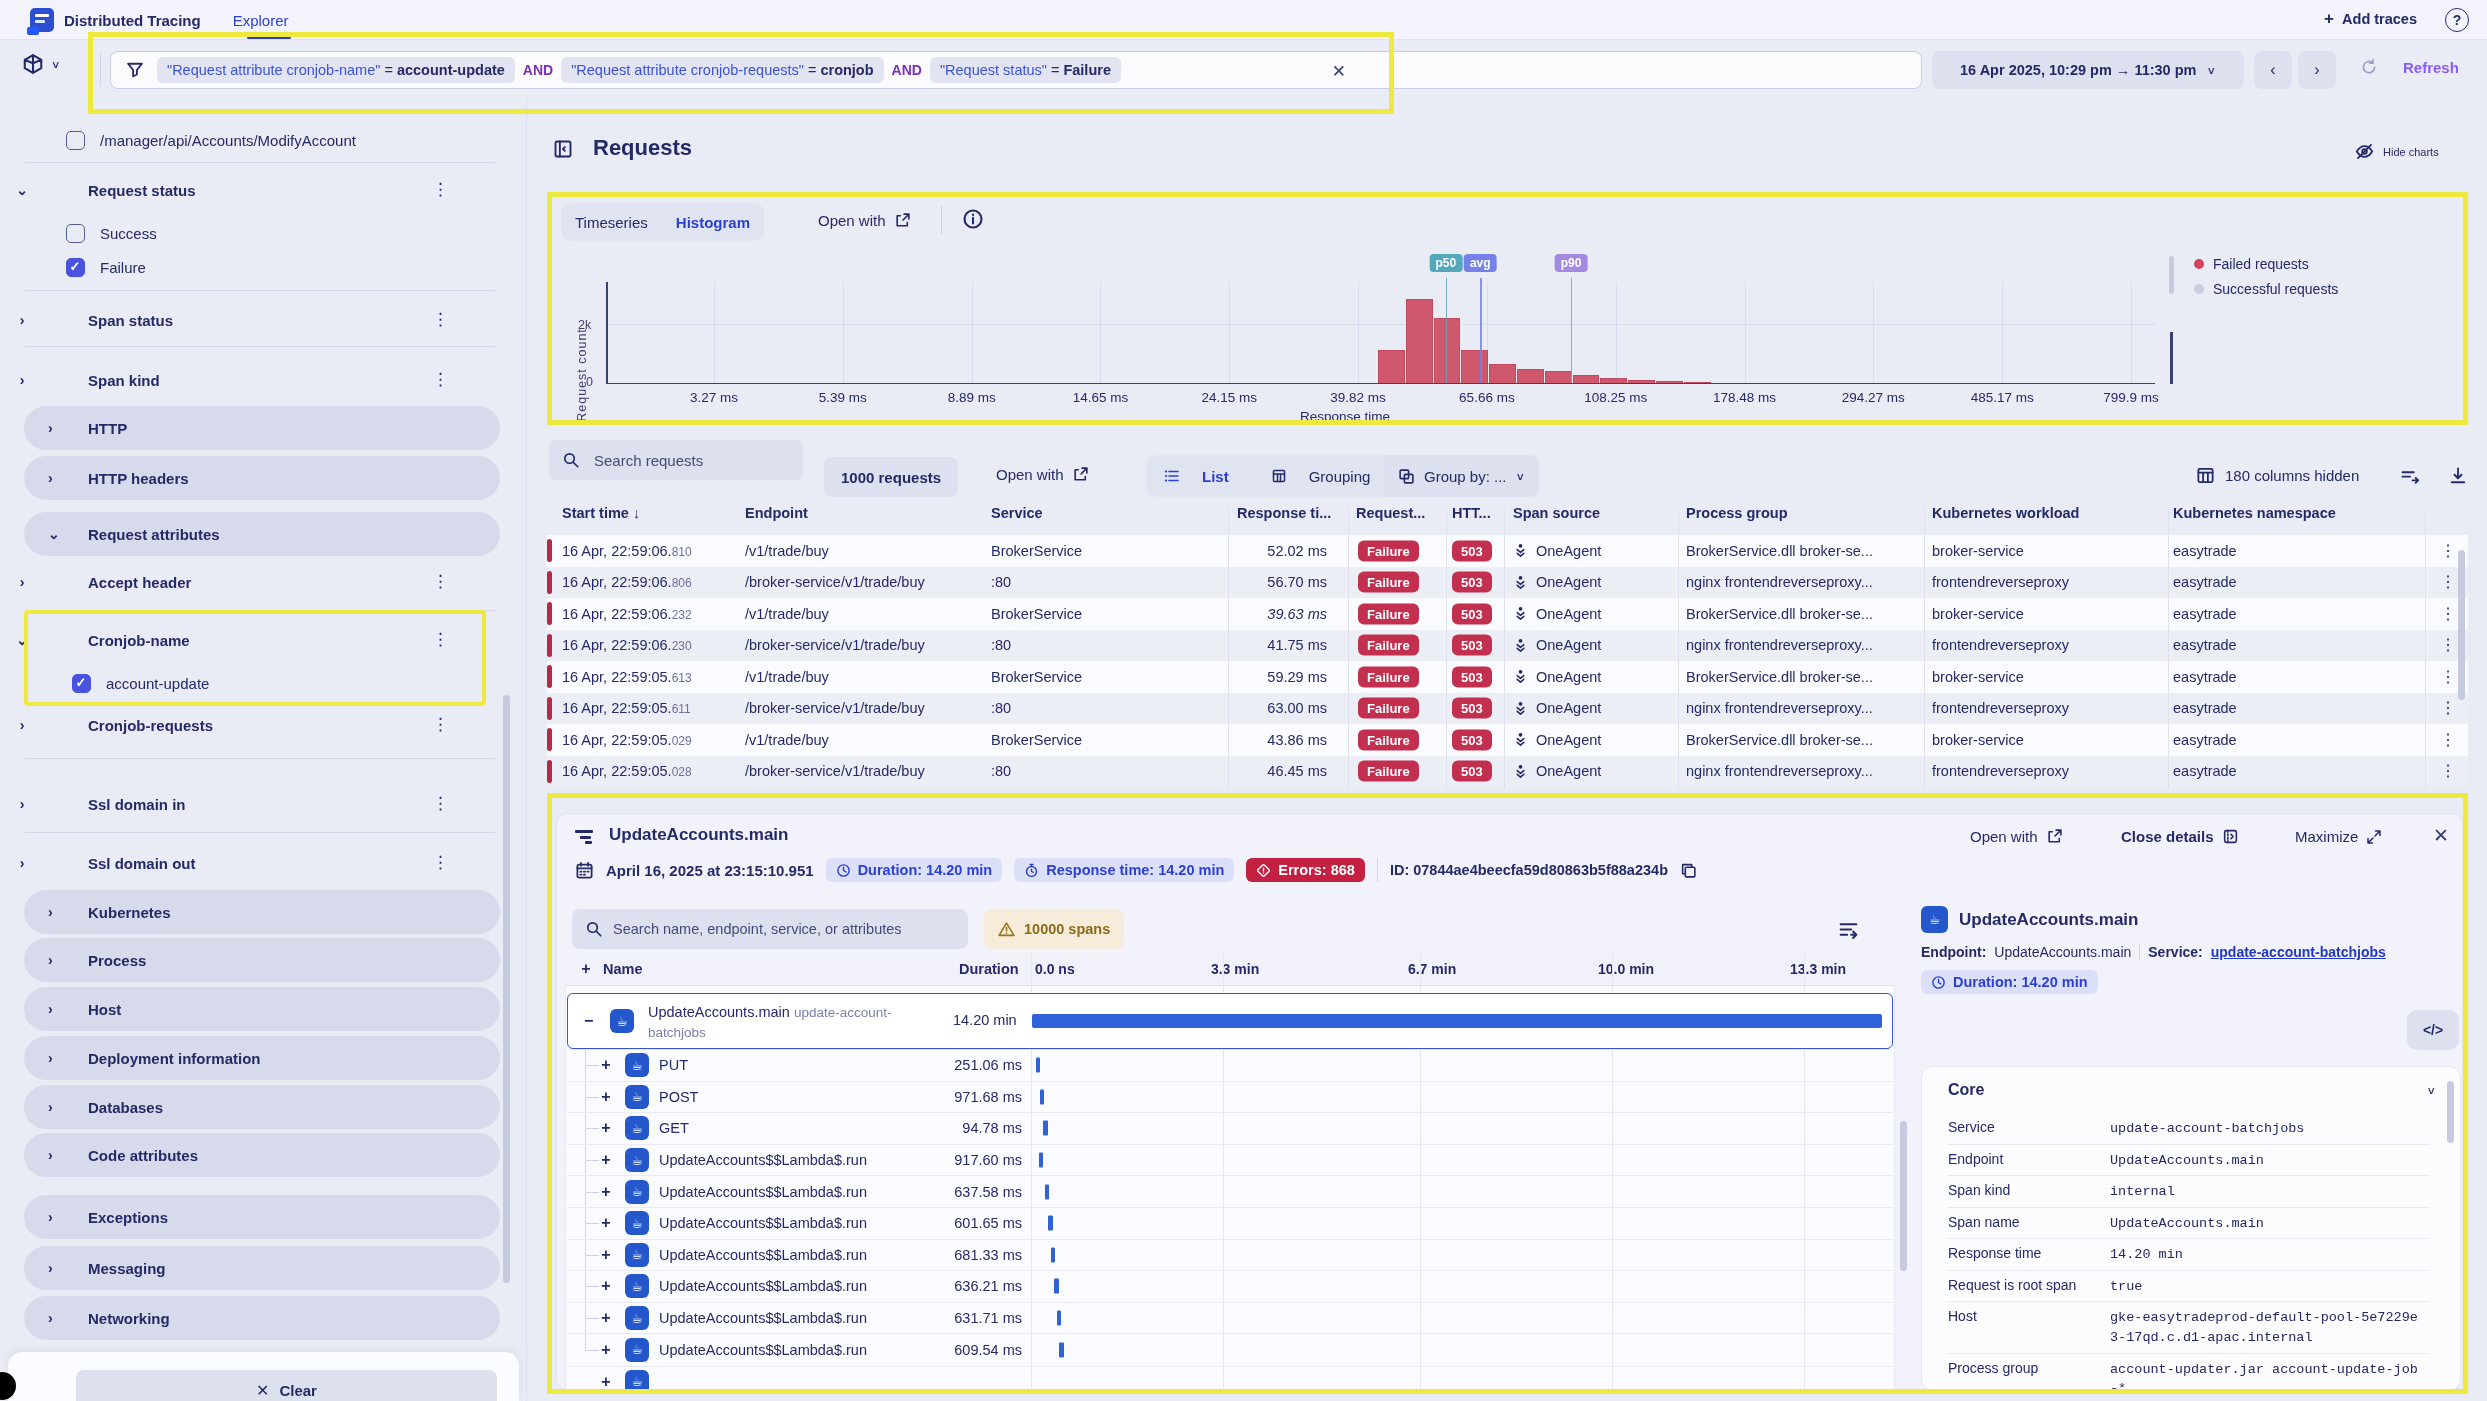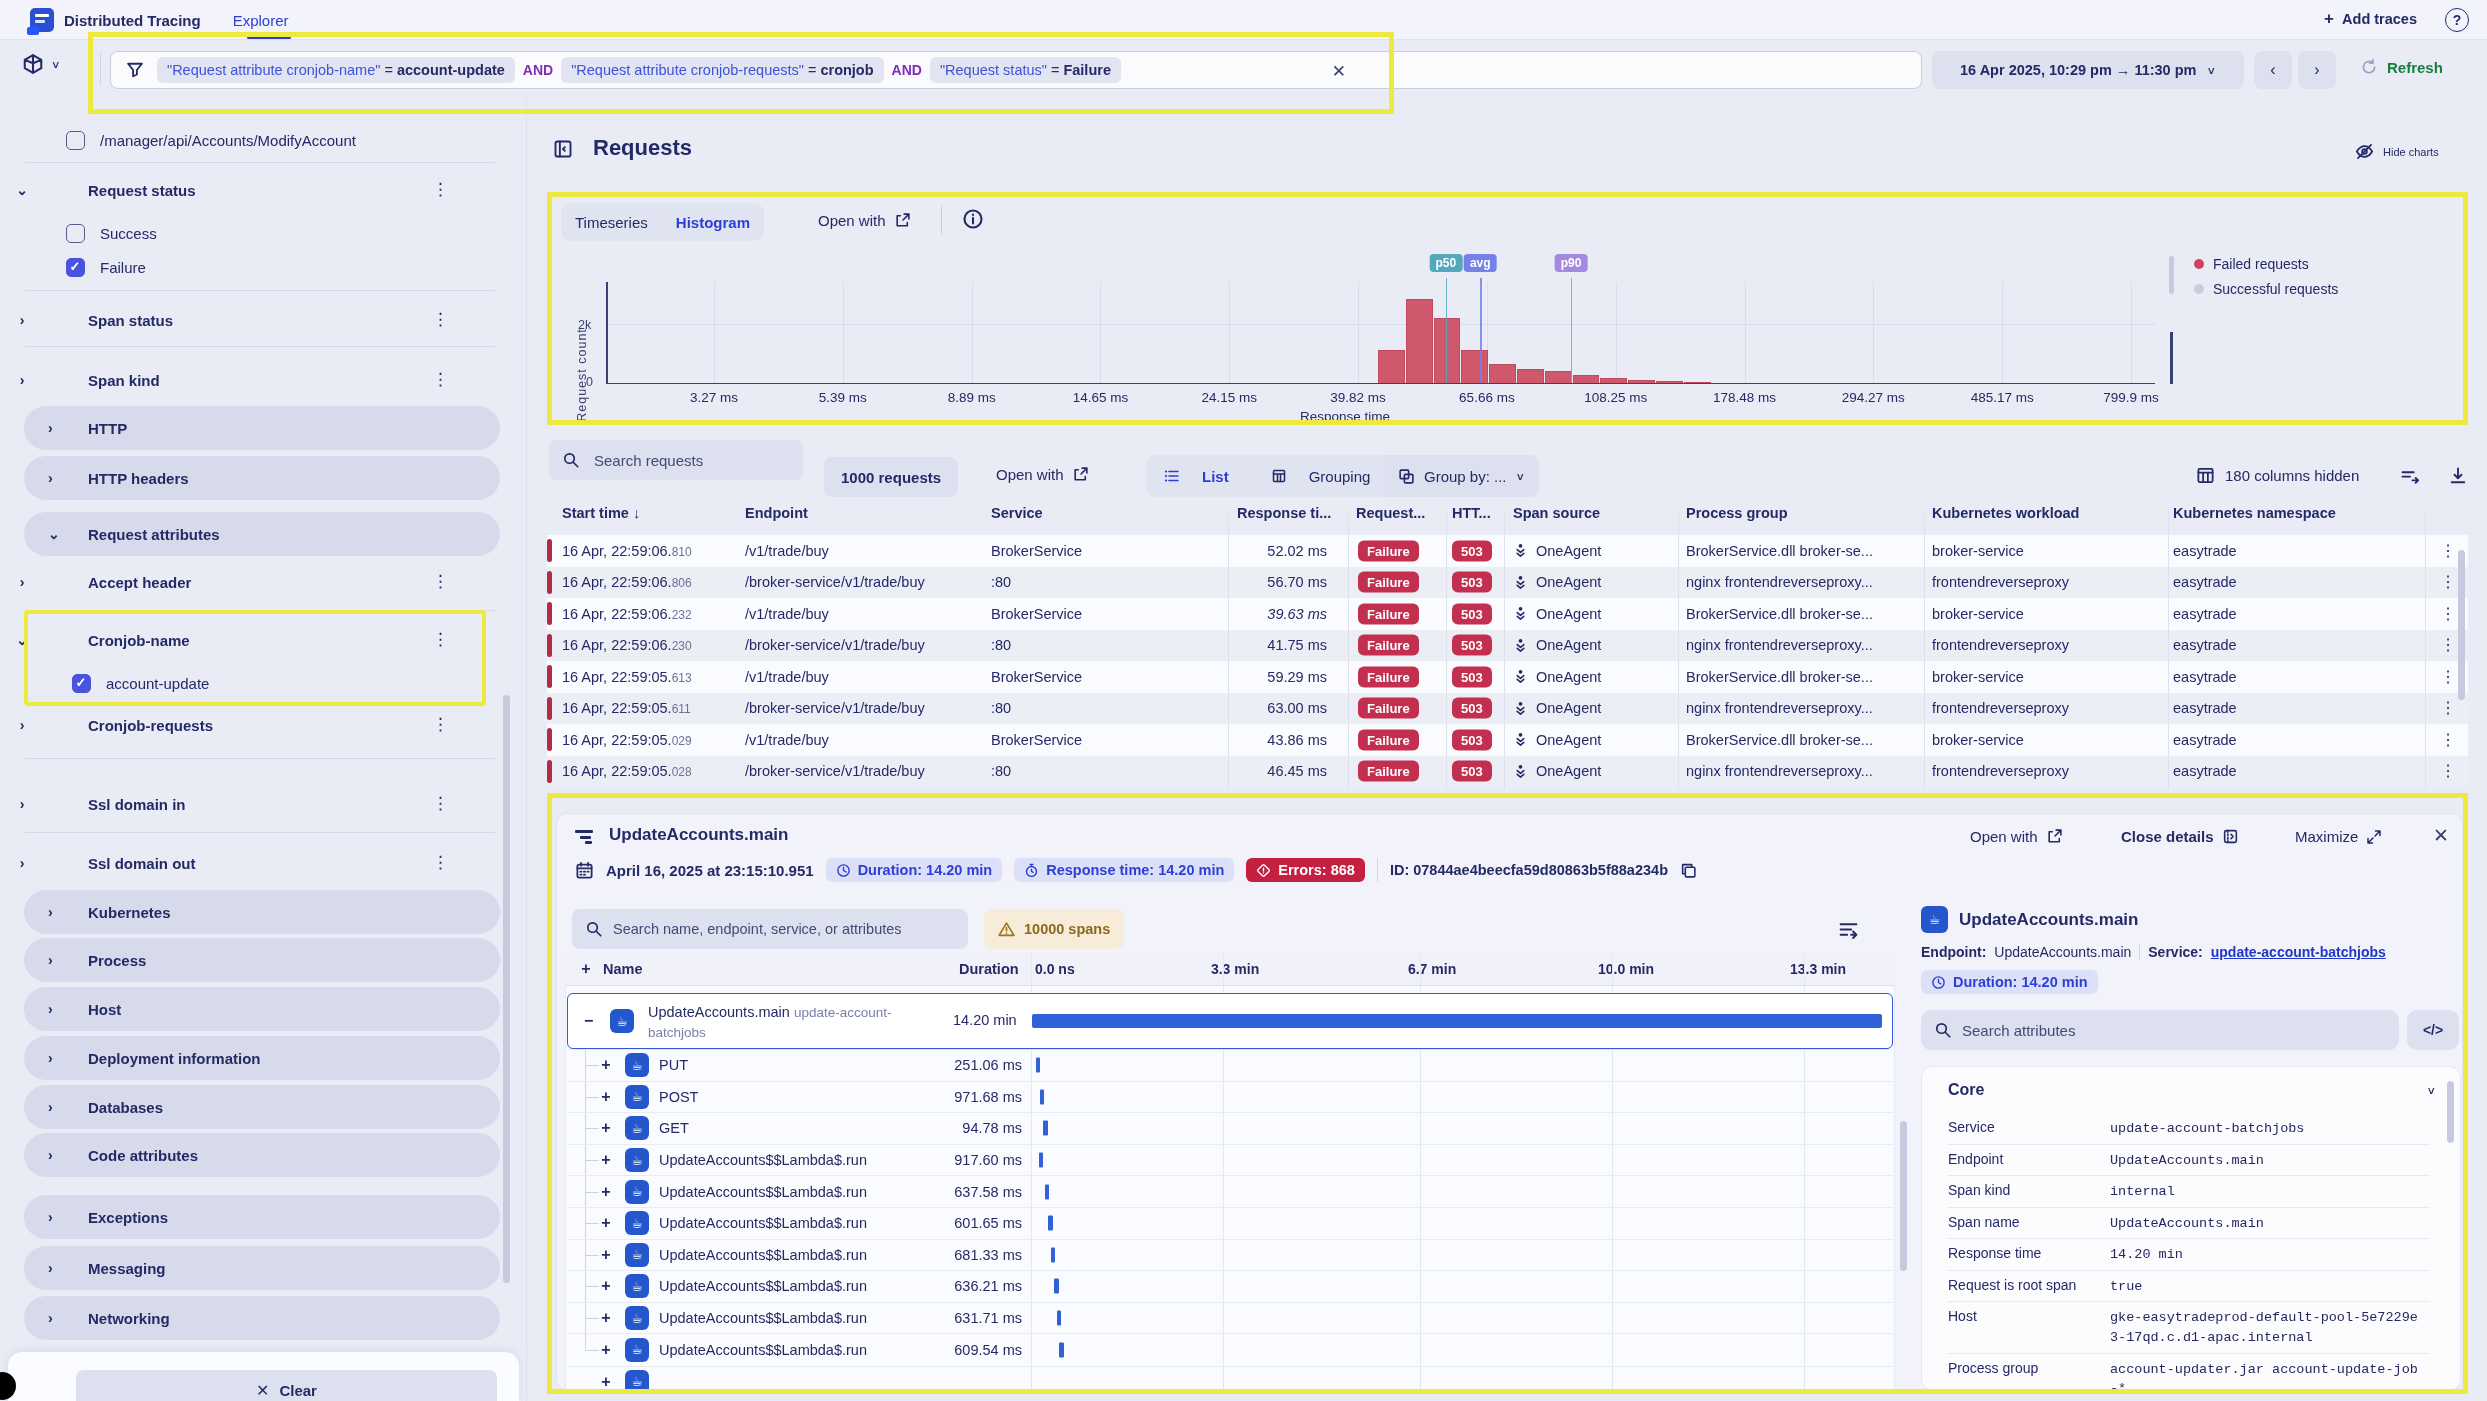--- a/index.html
+++ b/index.html
@@ -136,21 +136,21 @@
     <div class="abs graypill flex" style="left:1932px;top:11px;width:312px;height:38px;justify-content:center;gap:10px;">
       <span style="font-size:14.5px;font-weight:bold;">16 Apr 2025, 10:29 pm → 11:30 pm</span>
       <span class="chev">∨</span>
     </div>
     <div class="abs graypill flex" style="left:2254px;top:11px;width:38px;height:38px;justify-content:center;">
         <span style="font-size:16px;">‹</span>
       </div>
     <div class="abs graypill flex" style="left:2298px;top:11px;width:38px;height:38px;justify-content:center;">
         <span style="font-size:16px;">›</span>
       </div>
-    <div class="abs flex" style="left:2360px;top:18px;gap:9px;color:#15803d;">
+    <div class="abs flex" style="left:2360px;top:18px;gap:25px;color:#8b5cf6;">
       <svg width="18" height="18" viewBox="0 0 16 16">
           <path d="M13 8a5 5 0 1 1-1.5-3.5 M11.5 1.5v3h-3" stroke="#9da2c6" stroke-width="1.5" fill="none" stroke-linecap="round"></path>
         </svg>
       <span style="font-size:15px;font-weight:bold;">Refresh</span>
     </div>
   </div>
 
   <div class="hl" style="left:88px;top:32px;width:1306px;height:82px;"></div>
 
   <div id="sidebar" class="abs">
@@ -841,27 +841,20 @@
         <span class="bold">Service:</span>
         <span style="color:#2036c8;text-decoration:underline;font-weight:bold;">update-account-batchjobs</span>
       </div>
       <span class="bluepill abs" style="left:8px;top:68px;display:inline-flex;">
         <svg width="15" height="15" viewBox="0 0 16 16">
             <circle class="bluestroke" cx="8" cy="8" r="6"></circle>
             <path class="bluestroke" d="M8 4.5V8l2.5 1.5"></path>
           </svg>
         <span>Duration: 14.20 min</span>
       </span>
-      <div class="graypill flex abs" style="left:8px;top:108px;width:478px;height:40px;padding-left:13px;gap:10px;border-radius:10px;">
-        <svg width="18" height="18" viewBox="0 0 16 16">
-            <circle class="icostroke" cx="6.7" cy="6.7" r="4.2"></circle>
-            <path class="icostroke" d="M10 10l4 4"></path>
-          </svg>
-        <span style="font-size:15px;color:#434a78;">Search attributes</span>
-      </div>
       <div class="graypill flex abs" style="left:494px;top:108px;width:52px;height:40px;justify-content:center;border-radius:10px;">
         <span style="font-size:14px;font-weight:bold;">&lt;/&gt;</span>
       </div>
       <div class="abs" style="left:8px;top:164px;width:540px;height:325px;background:#fcfcff;border:1px solid #e5e7f2;border-radius:12px;overflow:hidden;">
         <div class="flex" style="justify-content:space-between;padding:14px 24px 8px 26px;">
           <span style="font-size:16px;font-weight:bold;">Core</span>
           <span class="chev">∨</span>
         </div>
         <div style="padding:6px 30px 0 26px;">
 

